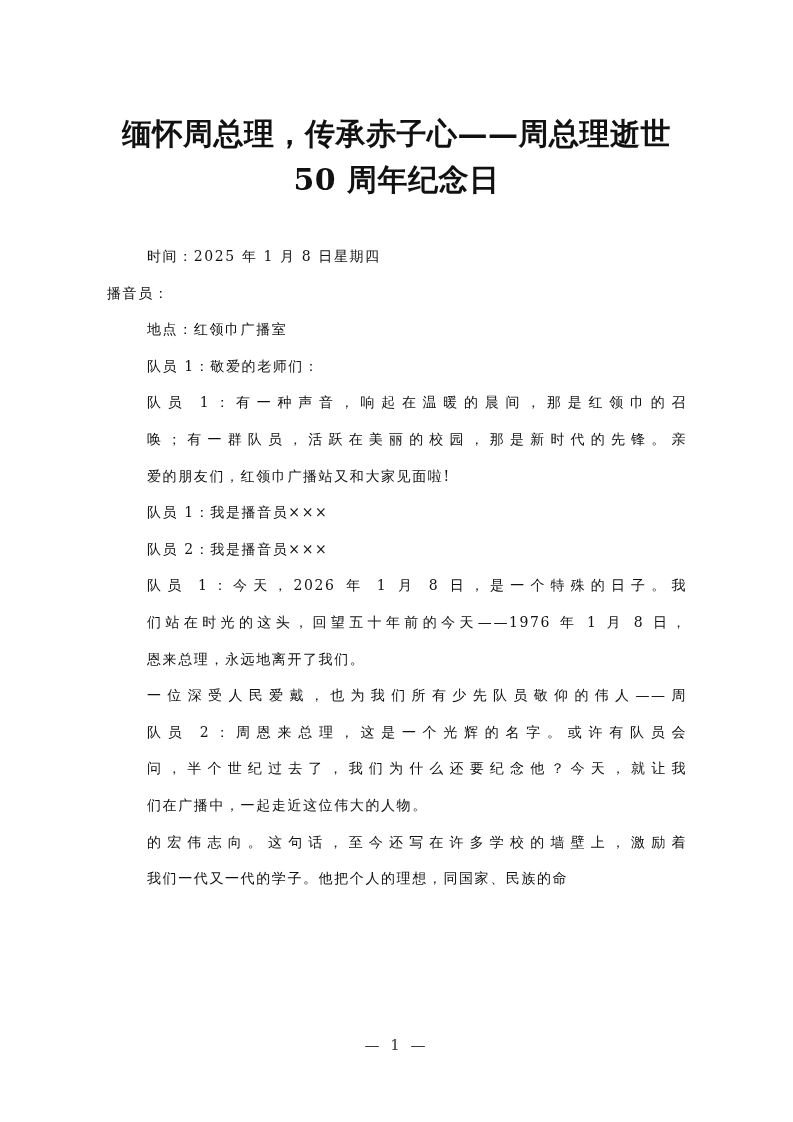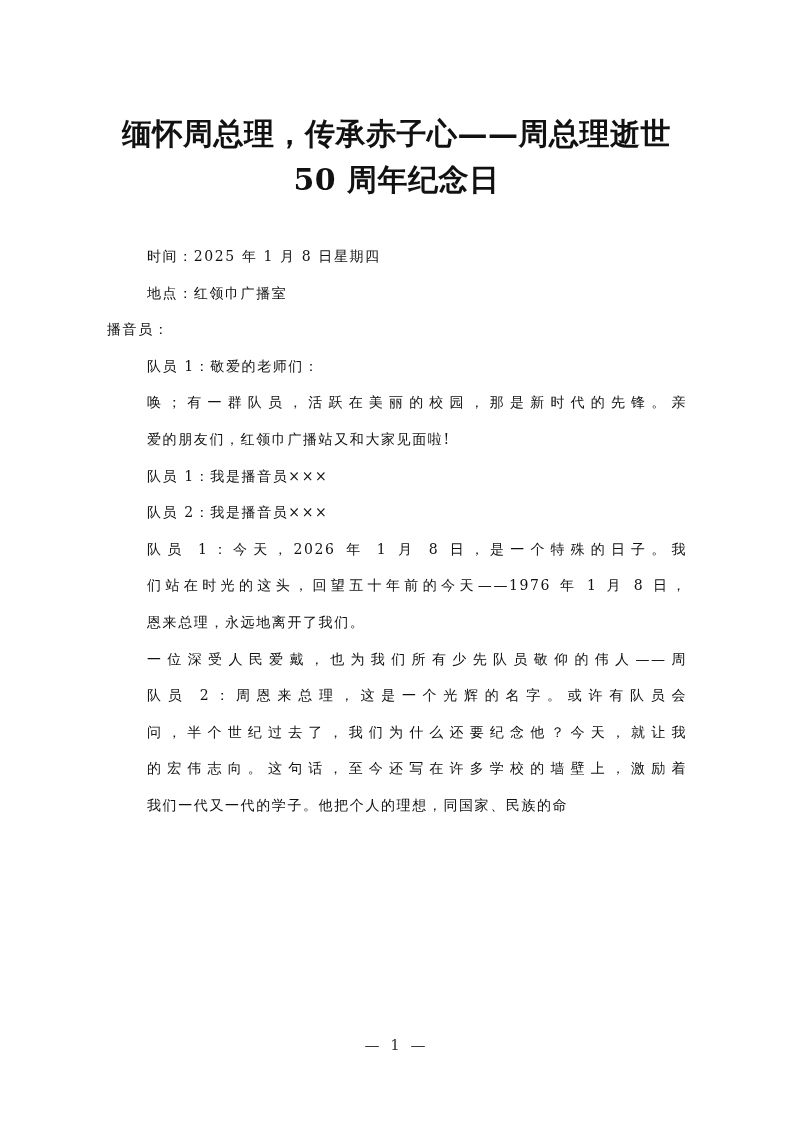--- a/index.html
+++ b/index.html
@@ -71,50 +71,52 @@
 
   <h1 class="title">
     <span class="line">缅怀周总理，传承赤子心——周总理逝世</span>
     <span class="line">50 周年纪念日</span>
   </h1>
 
   <div class="body">
     <p class="p indent">
       <span class="line">时间：2025 年 1 月 8 日星期四</span>
     </p>
+    <p class="p">
+      <span class="line">播音员：</span>
+    </p>
     <p class="p indent">
       <span class="line">地点：红领巾广播室</span>
-    </p>
-    <p class="p">
-      <span class="line">播音员：</span>
     </p>
 
     <div id="paragraphs">
         <p class="p indent">
           <span class="line">队员 1：敬爱的老师们：</span>
         </p>
         <p class="p indent">
+          <span class="line full">队员 1：有一种声音，响起在温暖的晨间，那是红领巾的召</span>
           <span class="line full">唤；有一群队员，活跃在美丽的校园，那是新时代的先锋。亲</span>
           <span class="line">爱的朋友们，红领巾广播站又和大家见面啦!</span>
         </p>
         <p class="p indent">
           <span class="line">队员 1：我是播音员×××</span>
         </p>
         <p class="p indent">
           <span class="line">队员 2：我是播音员×××</span>
         </p>
         <p class="p indent">
           <span class="line full">队员 1：今天，2026 年 1 月 8 日，是一个特殊的日子。我</span>
           <span class="line full">们站在时光的这头，回望五十年前的今天——1976 年 1 月 8 日，</span>
           <span class="line">恩来总理，永远地离开了我们。</span>
           <span class="line full">一位深受人民爱戴，也为我们所有少先队员敬仰的伟人——周</span>
         </p>
         <p class="p indent">
           <span class="line full">队员 2：周恩来总理，这是一个光辉的名字。或许有队员会</span>
           <span class="line full">问，半个世纪过去了，我们为什么还要纪念他？今天，就让我</span>
+          <span class="line">们在广播中，一起走近这位伟大的人物。</span>
         </p>
         <p class="p indent">
           <span class="line full">的宏伟志向。这句话，至今还写在许多学校的墙壁上，激励着</span>
           <span class="line">我们一代又一代的学子。他把个人的理想，同国家、民族的命</span>
         </p>
       </div>
   </div>
 
   <div class="footer">— 1 —</div>
 </div>

